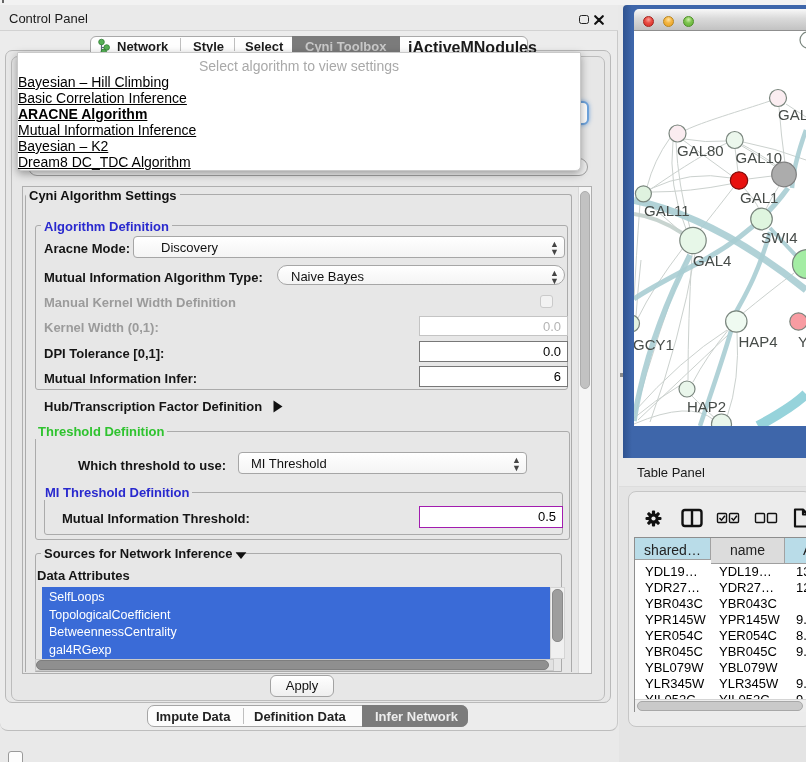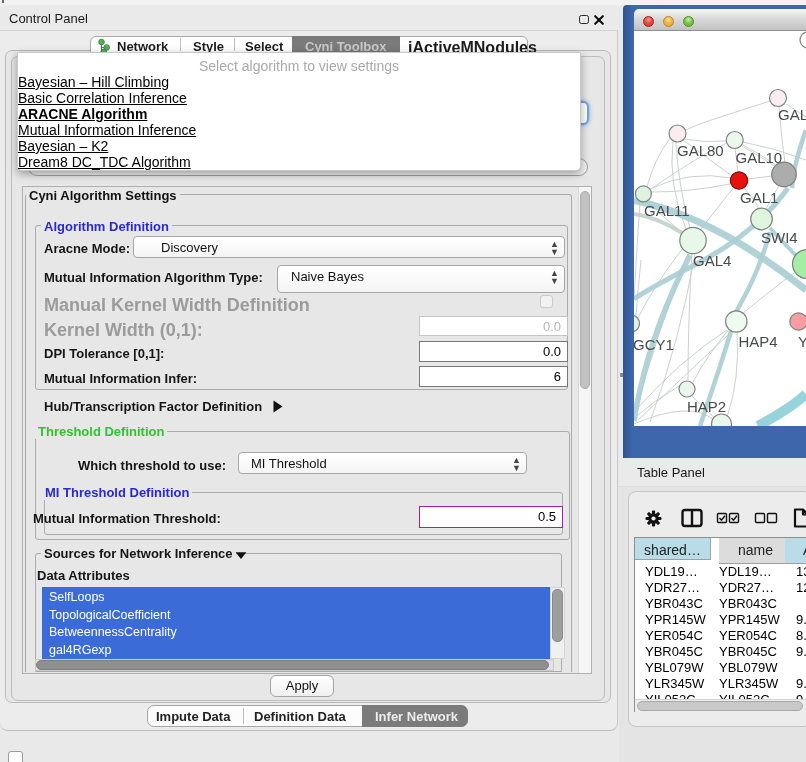--- a/index.html
+++ b/index.html
@@ -1,21 +1,21 @@
 <!DOCTYPE html>
 <html><head>
 <meta charset="utf-8">
 <style>
   html,body{margin:0;padding:0;}
   body{width:806px;height:762px;position:relative;overflow:hidden;
        background:#E9E9E9;font-family:"Liberation Sans",sans-serif;
        -webkit-font-smoothing:antialiased;}
   .abs{position:absolute;}
   .lbl{font-size:13px;font-weight:700;color:#151515;white-space:nowrap;}
-  .lblgray{font-size:18px;font-weight:700;color:#9B9B9B;white-space:nowrap;}
+  .lblgray{font-size:13px;font-weight:700;color:#9B9B9B;white-space:nowrap;}
   .field{position:absolute;background:#fff;box-sizing:border-box;
          font-size:13px;text-align:right;padding-right:6px;line-height:19px;}
   .grp{position:absolute;border:1px solid #ABABAB;border-radius:3px;box-sizing:border-box;}
   .grplbl{position:absolute;background:#E7E7E7;padding:0 3px;font-size:13px;
           font-weight:600;white-space:nowrap;}
   .combo{position:absolute;background:linear-gradient(#FFFFFF,#F4F4F4);
          border:1px solid #A6A6A6;border-radius:4px;box-sizing:border-box;
          font-size:13px;color:#111;}
   .combo .ar{position:absolute;right:5px;top:2px;font-size:9px;color:#444;line-height:8px;}
 </style>
@@ -83,21 +83,21 @@
 
 <div class="grp" style="left:35px;top:225px;width:533px;height:165px;"></div>
 <div class="grplbl" style="left:41px;top:219px;color:#2929CE;">Algorithm Definition</div>
 
 <div class="lbl abs" style="left:44px;top:241px;">Aracne Mode:</div>
 <div class="combo" style="left:133px;top:236px;width:432px;height:22px;">
   <span style="position:absolute;left:27px;top:3px;">Discovery</span>
   <span class="ar" style="top:3px;">▲<br>▼</span>
 </div>
 <div class="lbl abs" style="left:44px;top:270px;">Mutual Information Algorithm Type:</div>
-<div class="combo" style="left:277px;top:265px;width:288px;height:28px;">
+<div class="combo" style="left:277px;top:265px;width:288px;height:20px;border-radius:10px;">
   <span style="position:absolute;left:13px;top:3px;">Naive Bayes</span>
   <span class="ar" style="top:3px;">▲<br>▼</span>
 </div>
 <div class="lblgray abs" style="left:44px;top:295px;">Manual Kernel Width Definition</div>
 <div class="abs" style="left:540px;top:295px;width:13px;height:13px;background:#F2F2F2;
      border:1px solid #CACACA;border-radius:3px;box-sizing:border-box;"></div>
 <div class="lblgray abs" style="left:44px;top:320px;">Kernel Width (0,1):</div>
 <div class="field" style="left:419px;top:316px;width:149px;height:20px;border:1px solid #C4C4C4;color:#B4B4B4;">0.0</div>
 <div class="lbl abs" style="left:44px;top:346px;">DPI Tolerance [0,1]:</div>
 <div class="field" style="left:419px;top:341px;width:149px;height:21px;border:1px solid #787878;color:#000;">0.0</div>
@@ -112,21 +112,21 @@
 <div class="grp" style="left:35px;top:431px;width:535px;height:109px;"></div>
 <div class="grplbl" style="left:35px;top:424px;color:#2FC32F;">Threshold Definition</div>
 <div class="lbl abs" style="left:78px;top:458px;">Which threshold to use:</div>
 <div class="combo" style="left:238px;top:452px;width:289px;height:22px;">
   <span style="position:absolute;left:12px;top:3px;">MI Threshold</span>
   <span class="ar" style="top:3px;">▲<br>▼</span>
 </div>
 
 <div class="grp" style="left:44px;top:492px;width:519px;height:43px;"></div>
 <div class="grplbl" style="left:42px;top:485px;color:#2929CE;">MI Threshold Definition</div>
-<div class="lbl abs" style="left:33px;top:511px;">Mutual Information Threshold:</div>
+<div class="lbl abs" style="left:46px;top:511px;padding-left:16px;">Mutual Information Threshold:</div>
 <div class="field" style="left:419px;top:506px;width:144px;height:22px;border:1px solid #a21caf;color:#000;">0.5</div>
 
 <div class="grp" style="left:35px;top:553px;width:527px;height:119px;border-radius:3px 3px 0 0;"></div>
 <div class="grplbl" style="left:41px;top:546px;color:#151515;">Sources for Network Inference</div>
 <svg class="abs" style="left:234px;top:551px;" width="14" height="9" viewBox="0 0 14 10">
   <path d="M1 1.5 L13 1.5 L7 9 Z" fill="#111"></path>
 </svg>
 <div class="lbl abs" style="left:37px;top:568px;">Data Attributes</div>
 
 <div class="abs" style="left:42px;top:587px;width:508px;height:72px;background:#3A6BD7;
@@ -294,21 +294,21 @@
 </svg>
 
 <div class="abs" style="left:634px;top:537px;width:172px;height:175px;background:#FFFFFF;
      border:1px solid #8E8E8E;border-bottom:none;border-right:none;box-sizing:border-box;overflow:hidden;">
 
   <div style="position:absolute;left:0;top:0;width:76px;height:22px;background:#B9DCE8;
        border-right:1px solid #A2A2A2;border-bottom:1px solid #9F9F9F;box-sizing:border-box;
        font-size:14px;color:#222;text-align:center;line-height:25px;">shared…</div>
   <div style="position:absolute;left:76px;top:0;width:74px;height:26px;background:#DCDCDC;
        border-right:1px solid #A2A2A2;border-bottom:1px solid #9F9F9F;box-sizing:border-box;
-       font-size:14px;color:#222;text-align:center;line-height:25px;margin-left:8px;">name</div>
+       font-size:14px;color:#222;text-align:center;line-height:25px;">name</div>
   <div style="position:absolute;left:150px;top:0;width:22px;height:26px;background:#B9DCE8;
        border-bottom:1px solid #9F9F9F;box-sizing:border-box;font-size:14px;color:#222;
        padding-left:18px;line-height:25px;">A</div>
 
   <div style="position:absolute;left:0;top:26px;font-size:13px;color:#000;width:172px;">
     <div style="position:absolute;top:0;width:172px;">
         <span style="position:absolute;left:10px;">YDL19…</span>
         <span style="position:absolute;left:84px;">YDL19…</span>
         <span style="position:absolute;left:161px;">13</span>
       </div>

